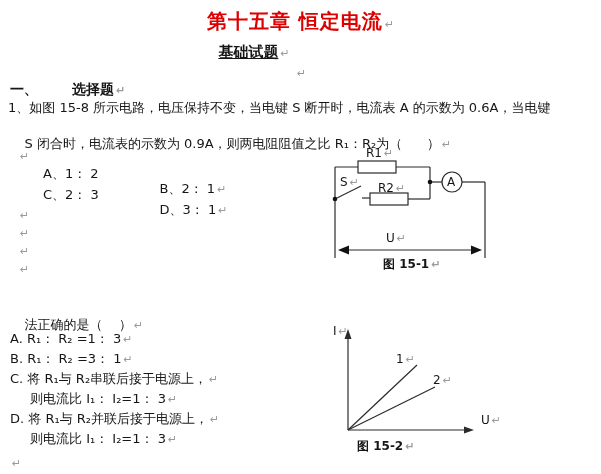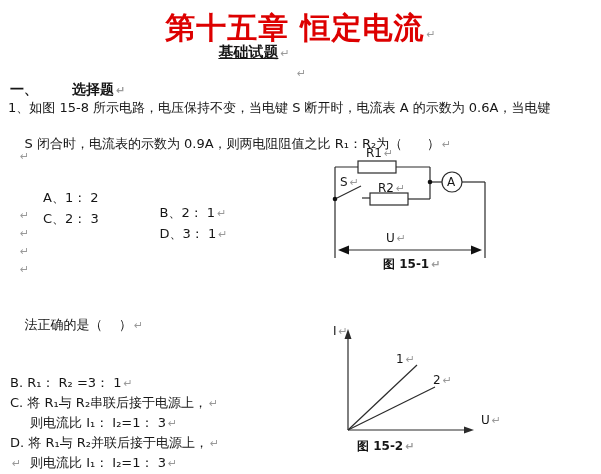--- a/index.html
+++ b/index.html
@@ -2,27 +2,27 @@
 <html><head>
 <meta charset="utf-8">
 <style>
   html,body{margin:0;padding:0;background:#fff;}
   .page{position:relative;width:601px;height:474px;background:#ffffff;overflow:hidden;
         font-family:"DejaVu Sans",sans-serif;color:#161616;}
   .abs{position:absolute;}
   .line{font-size:13px;white-space:pre;line-height:16px;}
   .mark{color:#9a9a9a;font-size:11px;padding-left:2px;font-family:"DejaVu Sans",sans-serif;}
   .title-row{top:8px;left:0;width:601px;text-align:center;}
-  .title{font-size:30px;font-weight:bold;color:#dd0000;letter-spacing:1px;}
+  .title{font-size:20px;font-weight:bold;color:#dd0000;letter-spacing:1px;}
   .subtitle-row{top:42px;left:0;width:508px;text-align:center;}
   .subtitle{font-size:15px;font-weight:bold;text-decoration:underline;}
   .center-mark{top:62px;left:0;width:601px;text-align:center;}
   .hnum{top:81px;left:10px;font-size:14px;font-weight:bold;}
   .htitle{top:81px;left:72px;font-size:14px;font-weight:bold;}
-  .opt{font-size:13px;white-space:pre;margin-top:24px;}
+  .opt{font-size:13px;white-space:pre;}
   .figlabel{font-size:12px;white-space:pre;}
   .caption{font-size:12px;font-weight:bold;white-space:pre;}
   svg{position:absolute;overflow:visible;}
 </style>
 </head>
 <body>
 
 <div class="page">
 
   <div class="abs title-row">
@@ -90,20 +90,21 @@
   <div class="abs figlabel" style="top:181px;left:378px;"><span>R2</span><span class="mark">↵</span></div>
   <div class="abs figlabel" style="top:175px;left:340px;"><span>S</span><span class="mark">↵</span></div>
   <div class="abs figlabel" style="top:175px;left:447px;"><span>A</span></div>
   <div class="abs figlabel" style="top:231px;left:386px;"><span>U</span><span class="mark">↵</span></div>
   <div class="abs caption" style="top:256px;left:383px;"><span>图 15-1</span><span class="mark">↵</span></div>
 
   <div class="abs line" style="top:301px;left:8px;">
     <span>法正确的是（    ）</span><span class="mark">↵</span>
   </div>
 
+  <div class="abs opt" style="top:330px;left:10px;"><span>A. R₁： R₂ =1： 3</span><span class="mark">↵</span></div>
   <div class="abs opt" style="top:350px;left:10px;"><span>B. R₁： R₂ =3： 1</span><span class="mark">↵</span></div>
   <div class="abs opt" style="top:370px;left:10px;"><span>C. 将 R₁与 R₂串联后接于电源上，</span><span class="mark">↵</span></div>
   <div class="abs opt" style="top:390px;left:30px;"><span>则电流比 I₁： I₂=1： 3</span><span class="mark">↵</span></div>
   <div class="abs opt" style="top:410px;left:10px;"><span>D. 将 R₁与 R₂并联后接于电源上，</span><span class="mark">↵</span></div>
   <div class="abs opt" style="top:430px;left:30px;"><span>则电流比 I₁： I₂=1： 3</span><span class="mark">↵</span></div>
   <div class="abs" style="top:452px;left:10px;"><span class="mark">↵</span></div>
 
   <svg class="abs" style="left:328px;top:323px;" width="180" height="140" viewBox="0 0 180 140">
     <g stroke="#2b2b2b" stroke-width="1.2" fill="none">
       <path d="M20,107 V14"></path>

